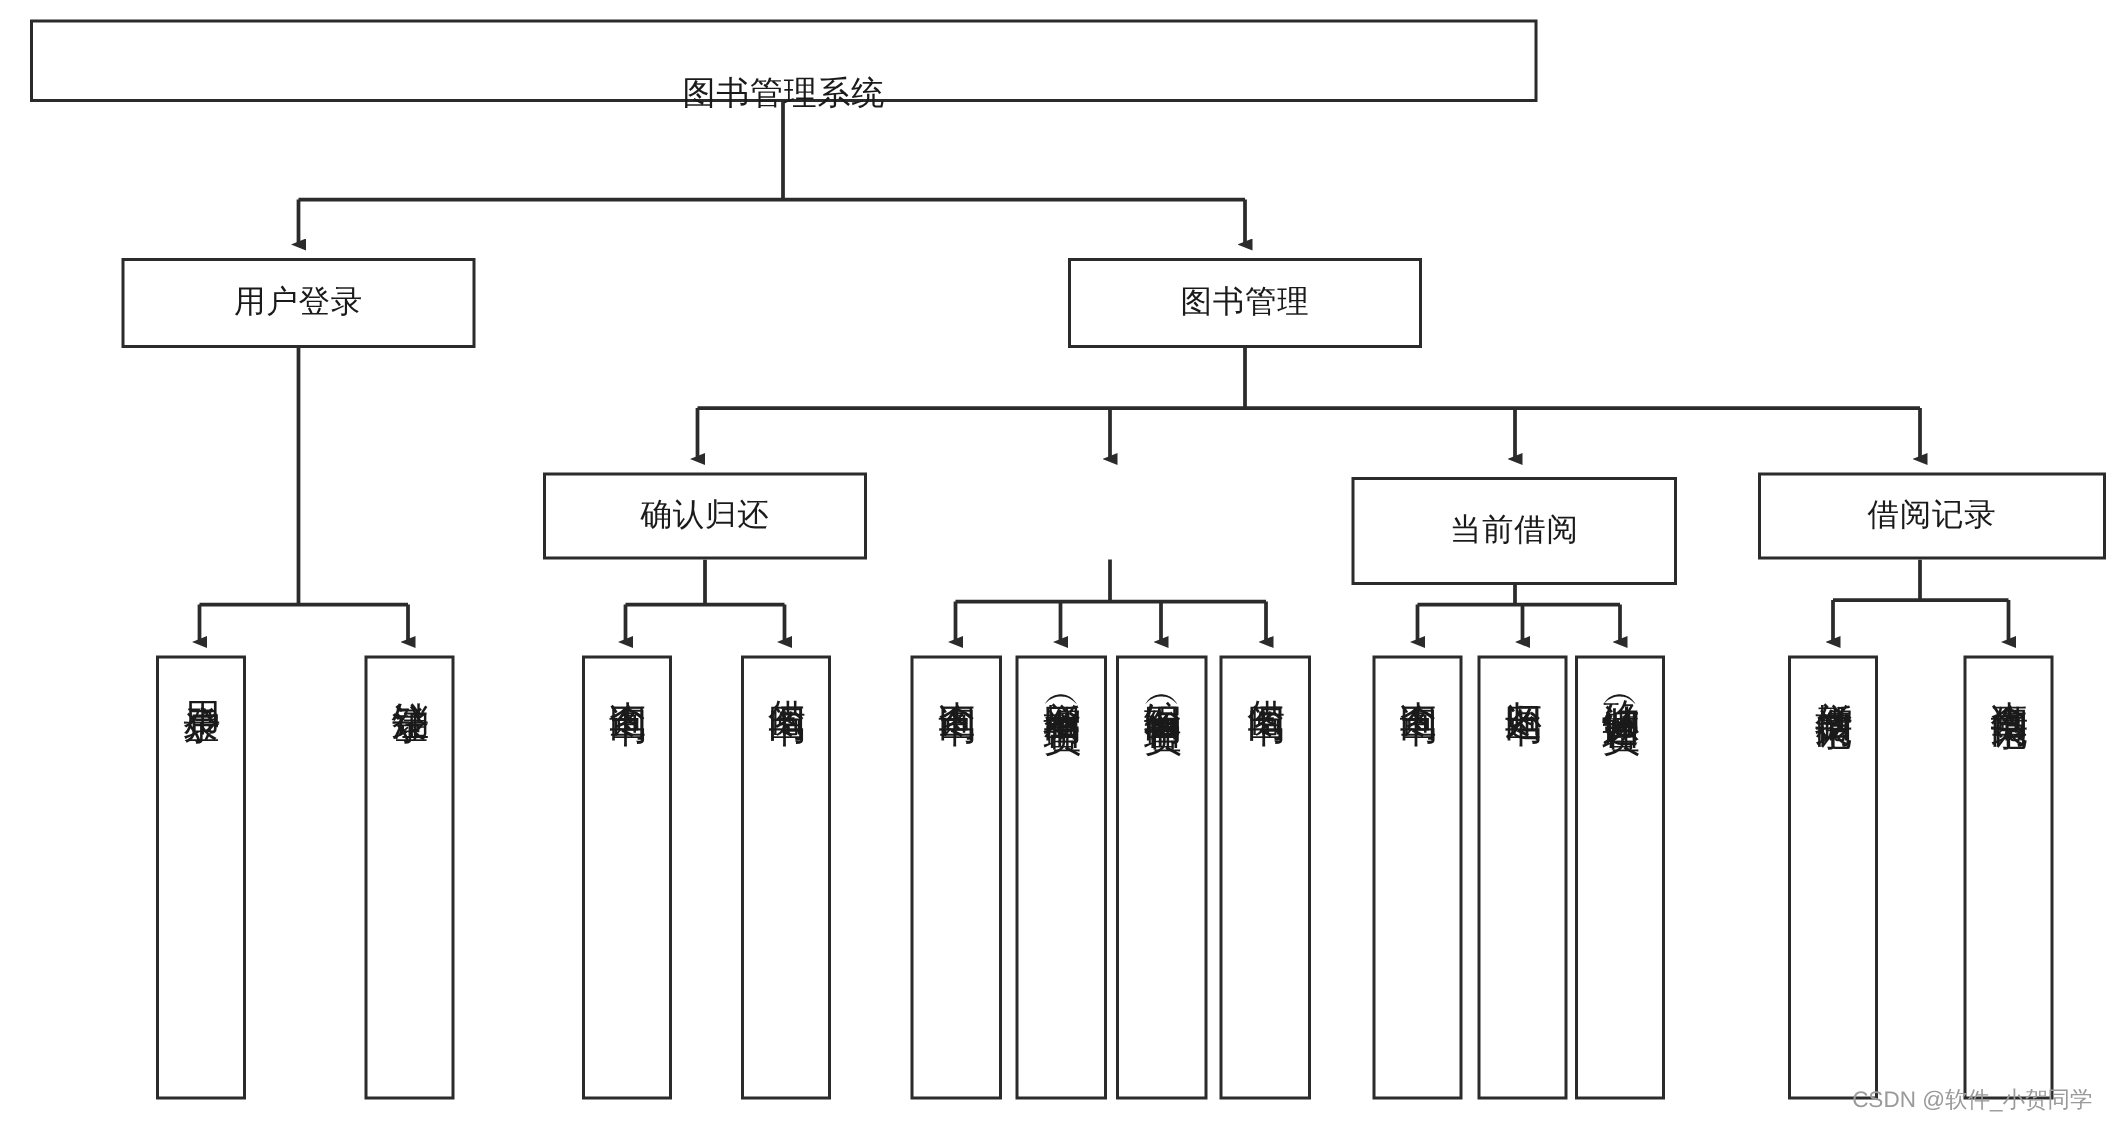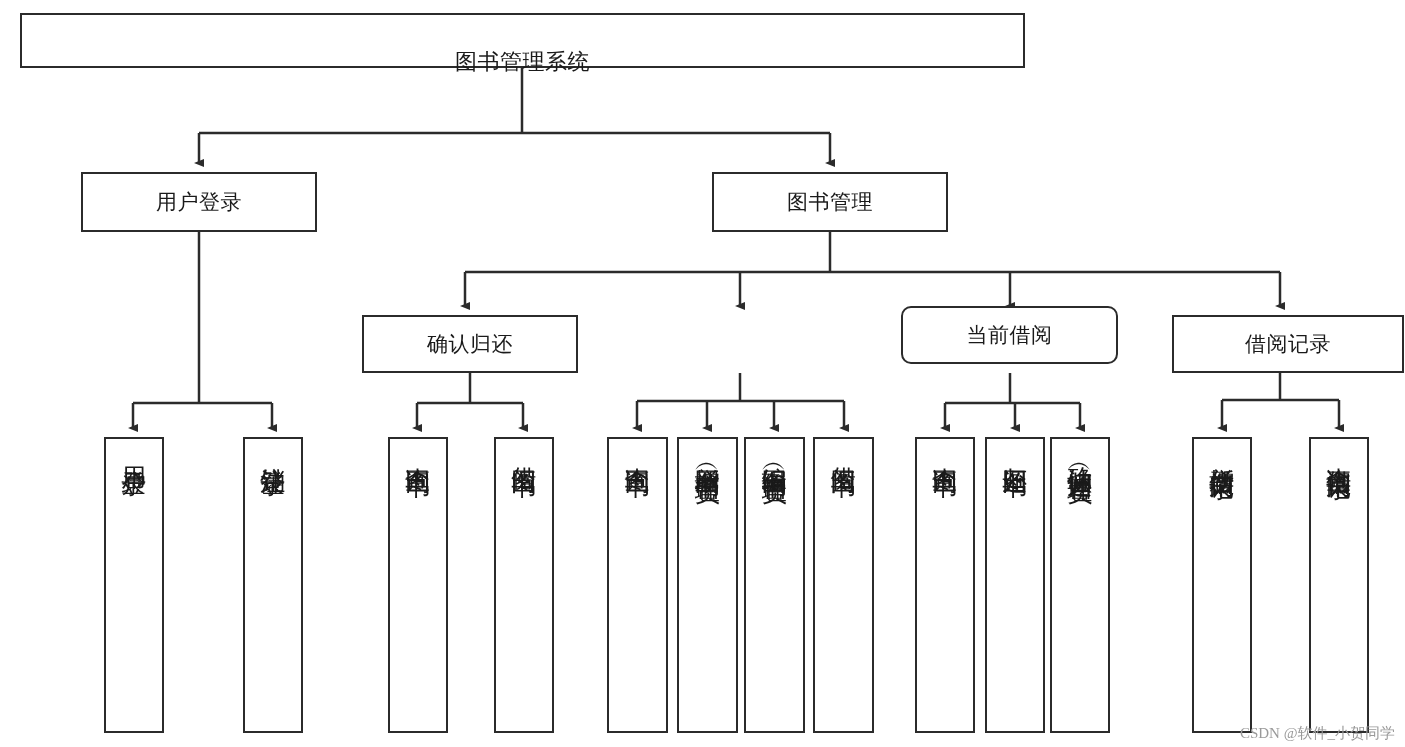--- a/index.html
+++ b/index.html
@@ -56,21 +56,21 @@
     line-height:1.05;
     letter-spacing:2px;
   }
   #watermark{
     position:absolute;
     right:10px;bottom:4px;
     font-size:15px;
     color:#9a9a9a;
     z-index:5;
     white-space:nowrap;
-    font-family:Liberation Serif, serif;
+    font-family:Liberation Sans, sans-serif;
   }
 </style>
 </head>
 <body>
 
 <div id="diagram">
 
   <svg id="edges" viewBox="0 0 1405 747" width="1405" height="747">
     <defs>
       <marker id="arrow" markerWidth="10" markerHeight="10" refX="4" refY="5" orient="auto" markerUnits="userSpaceOnUse">
@@ -131,21 +131,21 @@
 
   <div class="node horiz" style="left:712px;top:172px;width:236px;height:60px;">
     <span class="label">图书管理</span>
   </div>
 
   <div class="node horiz" style="left:362px;top:315px;width:216px;height:58px;">
     <span class="label">确认归还</span>
   </div>
 
 
-  <div class="node horiz" style="left:901px;top:306px;width:217px;height:58px;border-radius:10px;">
+  <div class="node horiz" style="left:901px;top:318px;width:217px;height:72px;">
     <span class="label">当前借阅</span>
   </div>
 
   <div class="node horiz" style="left:1172px;top:315px;width:232px;height:58px;">
     <span class="label">借阅记录</span>
   </div>
 
   <div class="node vert" style="left:104px;top:437px;width:60px;height:296px;">
     <span class="label">用户登录</span>
   </div>

